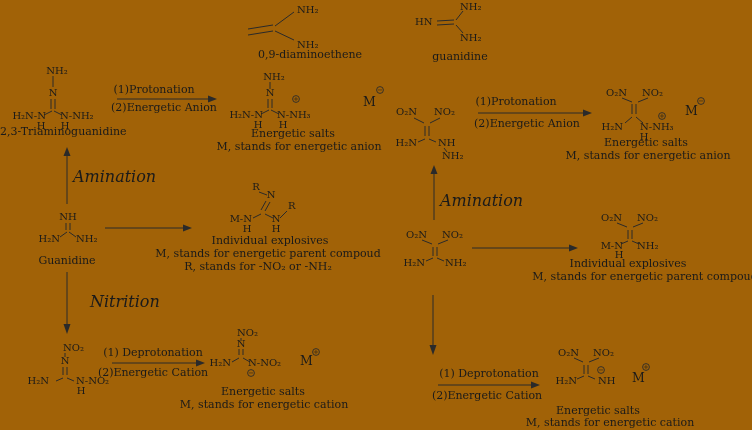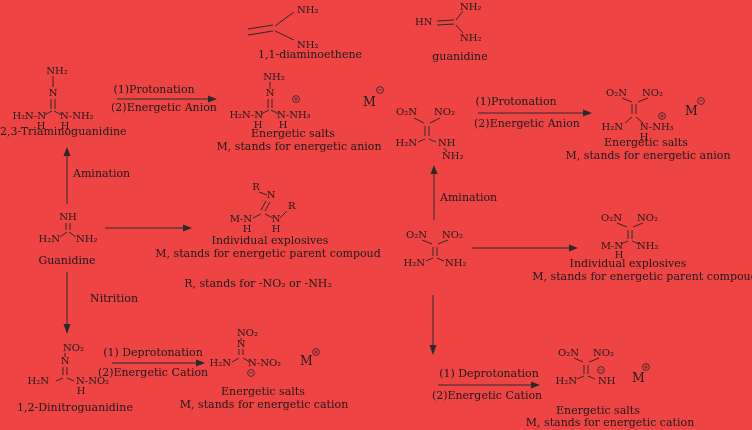--- a/index.html
+++ b/index.html
@@ -1,46 +1,46 @@
 <!DOCTYPE html>
 <html><head>
 <meta charset="utf-8">
 <style>
   * { margin:0; padding:0; box-sizing:border-box; }
   html,body { background:#ffffff; }
   #canvas {
-    position:relative; width:752px; height:430px; background:#ef4444;
+    position:relative; width:752px; height:430px; background:#a16207;
     font-family:"DejaVu Serif", serif; color:#1a1a1a; overflow:hidden;
   }
   svg { position:absolute; overflow:visible; }
   svg text { font-family:"DejaVu Serif", serif; font-size:10px; fill:#1a1a1a; }
   svg text.chg { font-size:6.5px; }
   svg text.bigm { font-size:12.5px; }
   svg line { stroke:#2a2a2a; stroke-width:1; }
   svg polygon { fill:#2a2a2a; stroke:none; }
   svg circle.chgc { fill:none; stroke:#2a2a2a; stroke-width:0.9; }
   .lbl { position:absolute; font-size:11px; white-space:nowrap; transform:translateX(-50%); }
-  .lbl-left { position:absolute; font-size:11px; white-space:nowrap; }
+  .lbl-left { position:absolute; font-size:16px; white-space:nowrap;font-style:italic; }
 </style>
 </head>
 <body>
 
 <div id="canvas">
 
   <svg style="left:240px;top:2px" width="100" height="52">
     <g>
       <line x1="8" y1="27" x2="33" y2="23"></line>
       <line x1="8" y1="33" x2="33" y2="29"></line>
       <line x1="35" y1="24" x2="54" y2="10"></line>
       <line x1="35" y1="29" x2="54" y2="38"></line>
     </g>
     <text x="57" y="11">NH₂</text>
     <text x="57" y="46">NH₂</text>
   </svg>
-  <div class="lbl" style="left:310px;top:48px">1,1-diaminoethene</div>
+  <div class="lbl" style="left:310px;top:48px">0,9-diaminoethene</div>
 
   <svg style="left:410px;top:2px" width="85" height="52">
     <g>
       <line x1="27" y1="19" x2="44" y2="18"></line>
       <line x1="27" y1="23" x2="44" y2="22"></line>
       <line x1="46" y1="18" x2="53" y2="9"></line>
       <line x1="46" y1="23" x2="53" y2="31"></line>
     </g>
     <text x="5" y="23">HN</text>
     <text x="50" y="8">NH₂</text>
@@ -131,21 +131,21 @@
     <text x="34" y="12" text-anchor="middle">R</text>
     <text x="49" y="20" text-anchor="middle">N</text>
     <text x="30" y="44" text-anchor="end">M-N</text>
     <text x="25" y="54" text-anchor="middle">H</text>
     <text x="54" y="44" text-anchor="middle">N</text>
     <text x="54" y="54" text-anchor="middle">H</text>
     <text x="66" y="31">R</text>
   </svg>
   <div class="lbl" style="left:270px;top:234px">Individual explosives</div>
   <div class="lbl" style="left:268px;top:247px">M, stands for energetic parent compoud</div>
-  <div class="lbl" style="left:258px;top:277px">R, stands for -NO₂ or -NH₂</div>
+  <div class="lbl" style="left:258px;top:260px">R, stands for -NO₂ or -NH₂</div>
 
   <svg style="left:60px;top:270px" width="14" height="66">
     <line x1="7" y1="2" x2="7" y2="56"></line>
     <polygon points="3.5,54 10.5,54 7,64"></polygon>
   </svg>
   <div class="lbl-left" style="left:90px;top:292px">Nitrition</div>
 
   <svg style="left:5px;top:335px" width="115" height="66">
     <g>
       <line x1="60" y1="18" x2="60" y2="22"></line>
@@ -153,21 +153,20 @@
       <line x1="62" y1="32" x2="62" y2="40"></line>
       <line x1="58" y1="43" x2="51" y2="46"></line>
       <line x1="62" y1="43" x2="69" y2="46"></line>
     </g>
     <text x="58" y="16">NO₂</text>
     <text x="60" y="29" text-anchor="middle">N</text>
     <text x="44" y="49" text-anchor="end">H₂N</text>
     <text x="71" y="49">N-NO₂</text>
     <text x="76" y="59" text-anchor="middle">H</text>
   </svg>
-  <div class="lbl" style="left:75px;top:401px">1,2-Dinitroguanidine</div>
 
   <div class="lbl" style="left:153px;top:346px">(1) Deprotonation</div>
   <svg style="left:110px;top:356px" width="95" height="14">
     <line x1="2" y1="7" x2="86" y2="7"></line>
     <polygon points="86,3.5 95,7 86,10.5"></polygon>
   </svg>
   <div class="lbl" style="left:153px;top:366px">(2)Energetic Cation</div>
 
   <svg style="left:200px;top:325px" width="140" height="60">
     <g>

